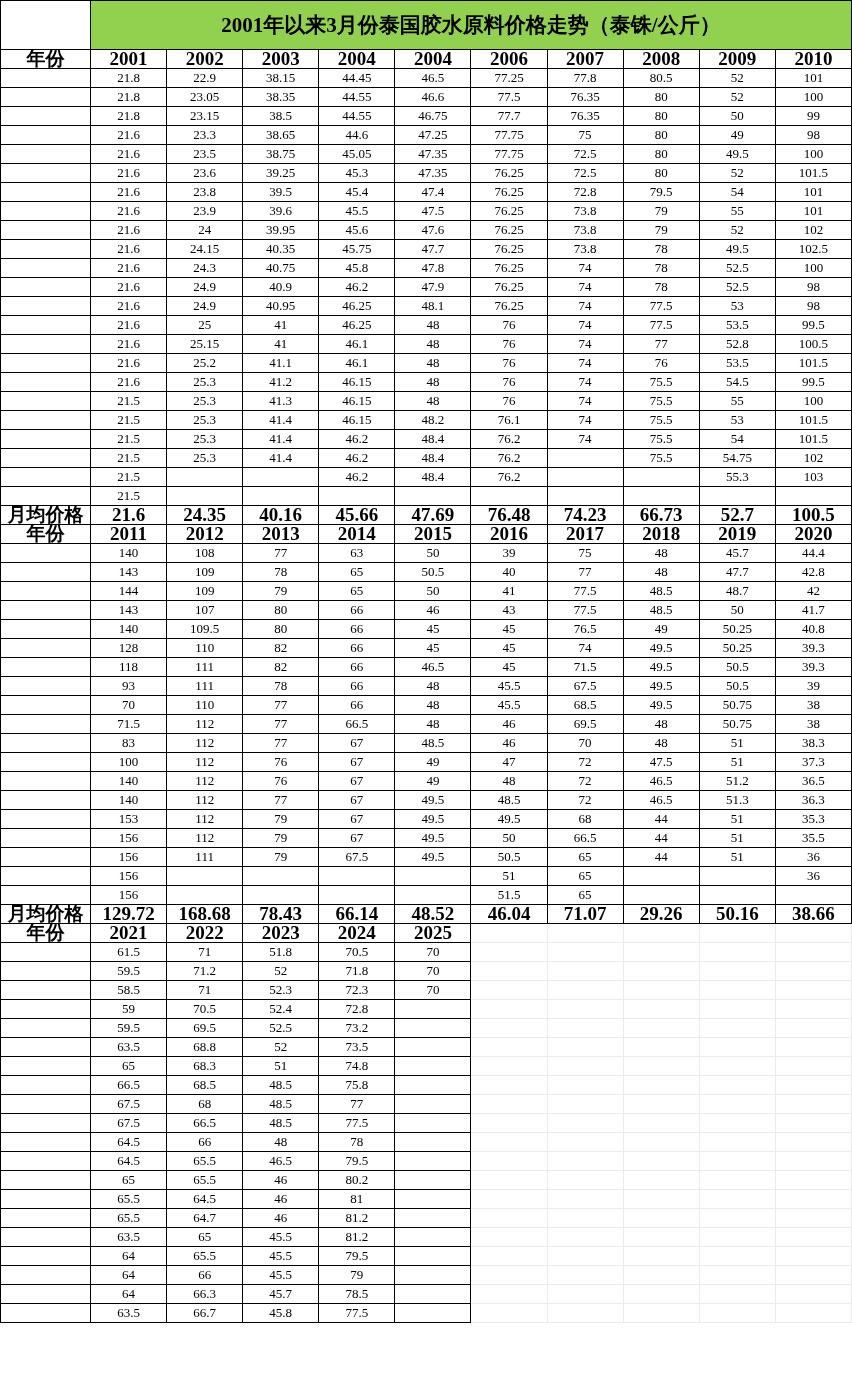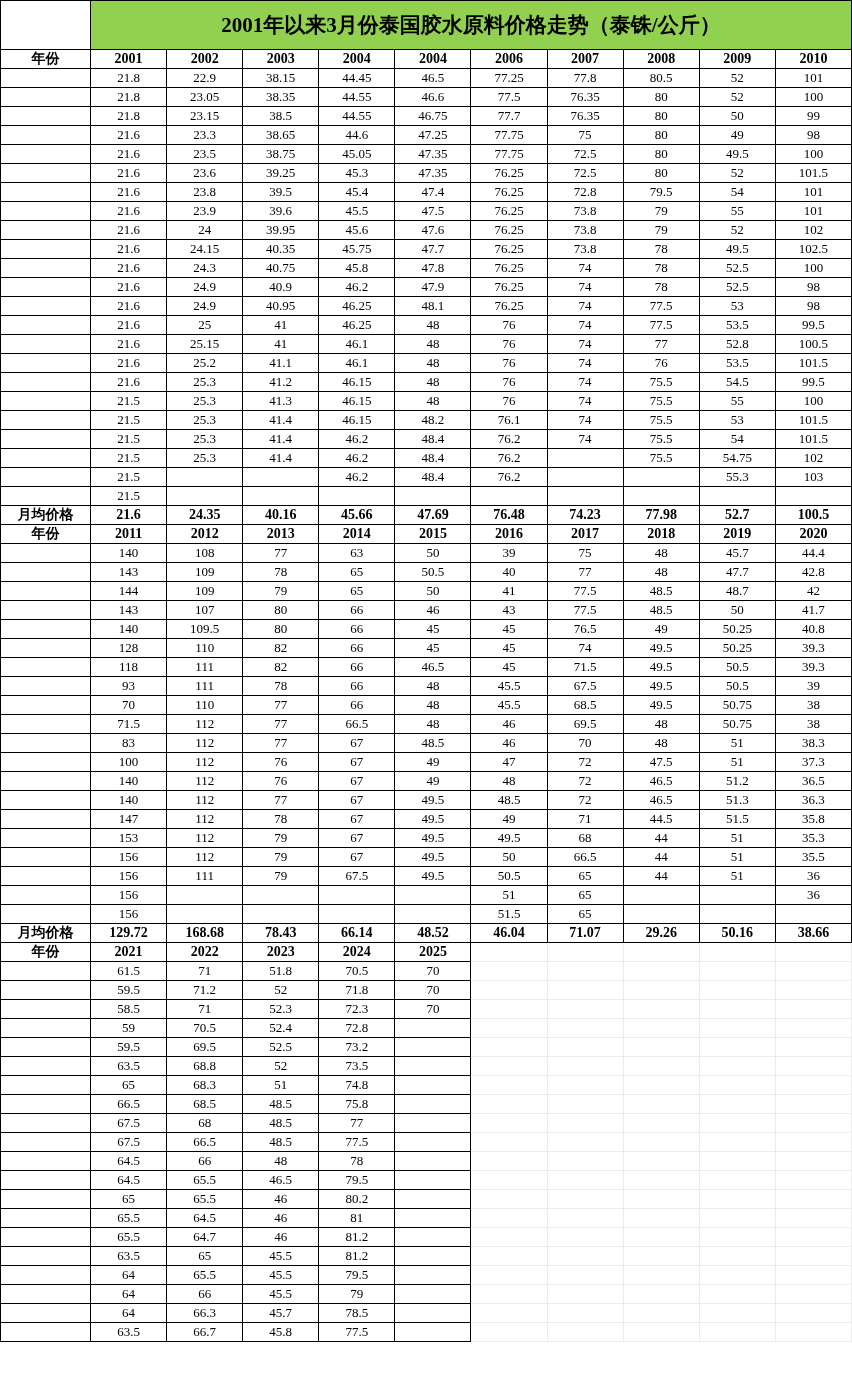--- a/index.html
+++ b/index.html
@@ -3,21 +3,21 @@
 <meta charset="utf-8">
 <style>
   html,body{margin:0;padding:0;background:#fff;}
   .page{width:852px;height:1398px;background:#ffffff;overflow:hidden;}
   table{border-collapse:collapse;table-layout:fixed;width:852px;}
   td{height:18px;padding:0;text-align:center;vertical-align:middle;
      font-family:"Liberation Serif","DejaVu Serif",serif;font-size:13px;
      line-height:18px;white-space:nowrap;overflow:hidden;color:#000;}
   td.b{border:1px solid #000;}
   td.ghost{border:1px solid #ebebeb;}
-  td.hdr{font-weight:bold;font-size:14px;}
+  td.hdr{font-weight:bold;font-size:19px;}
   tr.title-row td{height:48px;line-height:48px;margin-top:20px;}
   td.corner{border:1px solid #000;background:#ffffff;}
   td.title-cell{border:1px solid #000;font-weight:bold;font-size:21px;
      font-family:"Liberation Serif","DejaVu Serif",serif;}
 </style>
 </head>
 <body>
 
 <div class="page">
   <table>
@@ -353,21 +353,21 @@
         </tr>
         <tr>
           <td class="b hdr">月均价格</td>
           <td class="b hdr">21.6</td>
           <td class="b hdr">24.35</td>
           <td class="b hdr">40.16</td>
           <td class="b hdr">45.66</td>
           <td class="b hdr">47.69</td>
           <td class="b hdr">76.48</td>
           <td class="b hdr">74.23</td>
-          <td class="b hdr">77.98</td>
+          <td class="b hdr">66.73</td>
           <td class="b hdr">52.7</td>
           <td class="b hdr">100.5</td>
         </tr>
         <tr>
           <td class="b hdr">年份</td>
           <td class="b hdr">2011</td>
           <td class="b hdr">2012</td>
           <td class="b hdr">2013</td>
           <td class="b hdr">2014</td>
           <td class="b hdr">2015</td>
@@ -554,33 +554,20 @@
           <td class="b">67</td>
           <td class="b">49.5</td>
           <td class="b">48.5</td>
           <td class="b">72</td>
           <td class="b">46.5</td>
           <td class="b">51.3</td>
           <td class="b">36.3</td>
         </tr>
         <tr>
           <td class="b"></td>
-          <td class="b">147</td>
-          <td class="b">112</td>
-          <td class="b">78</td>
-          <td class="b">67</td>
-          <td class="b">49.5</td>
-          <td class="b">49</td>
-          <td class="b">71</td>
-          <td class="b">44.5</td>
-          <td class="b">51.5</td>
-          <td class="b">35.8</td>
-        </tr>
-        <tr>
-          <td class="b"></td>
           <td class="b">153</td>
           <td class="b">112</td>
           <td class="b">79</td>
           <td class="b">67</td>
           <td class="b">49.5</td>
           <td class="b">49.5</td>
           <td class="b">68</td>
           <td class="b">44</td>
           <td class="b">51</td>
           <td class="b">35.3</td>

